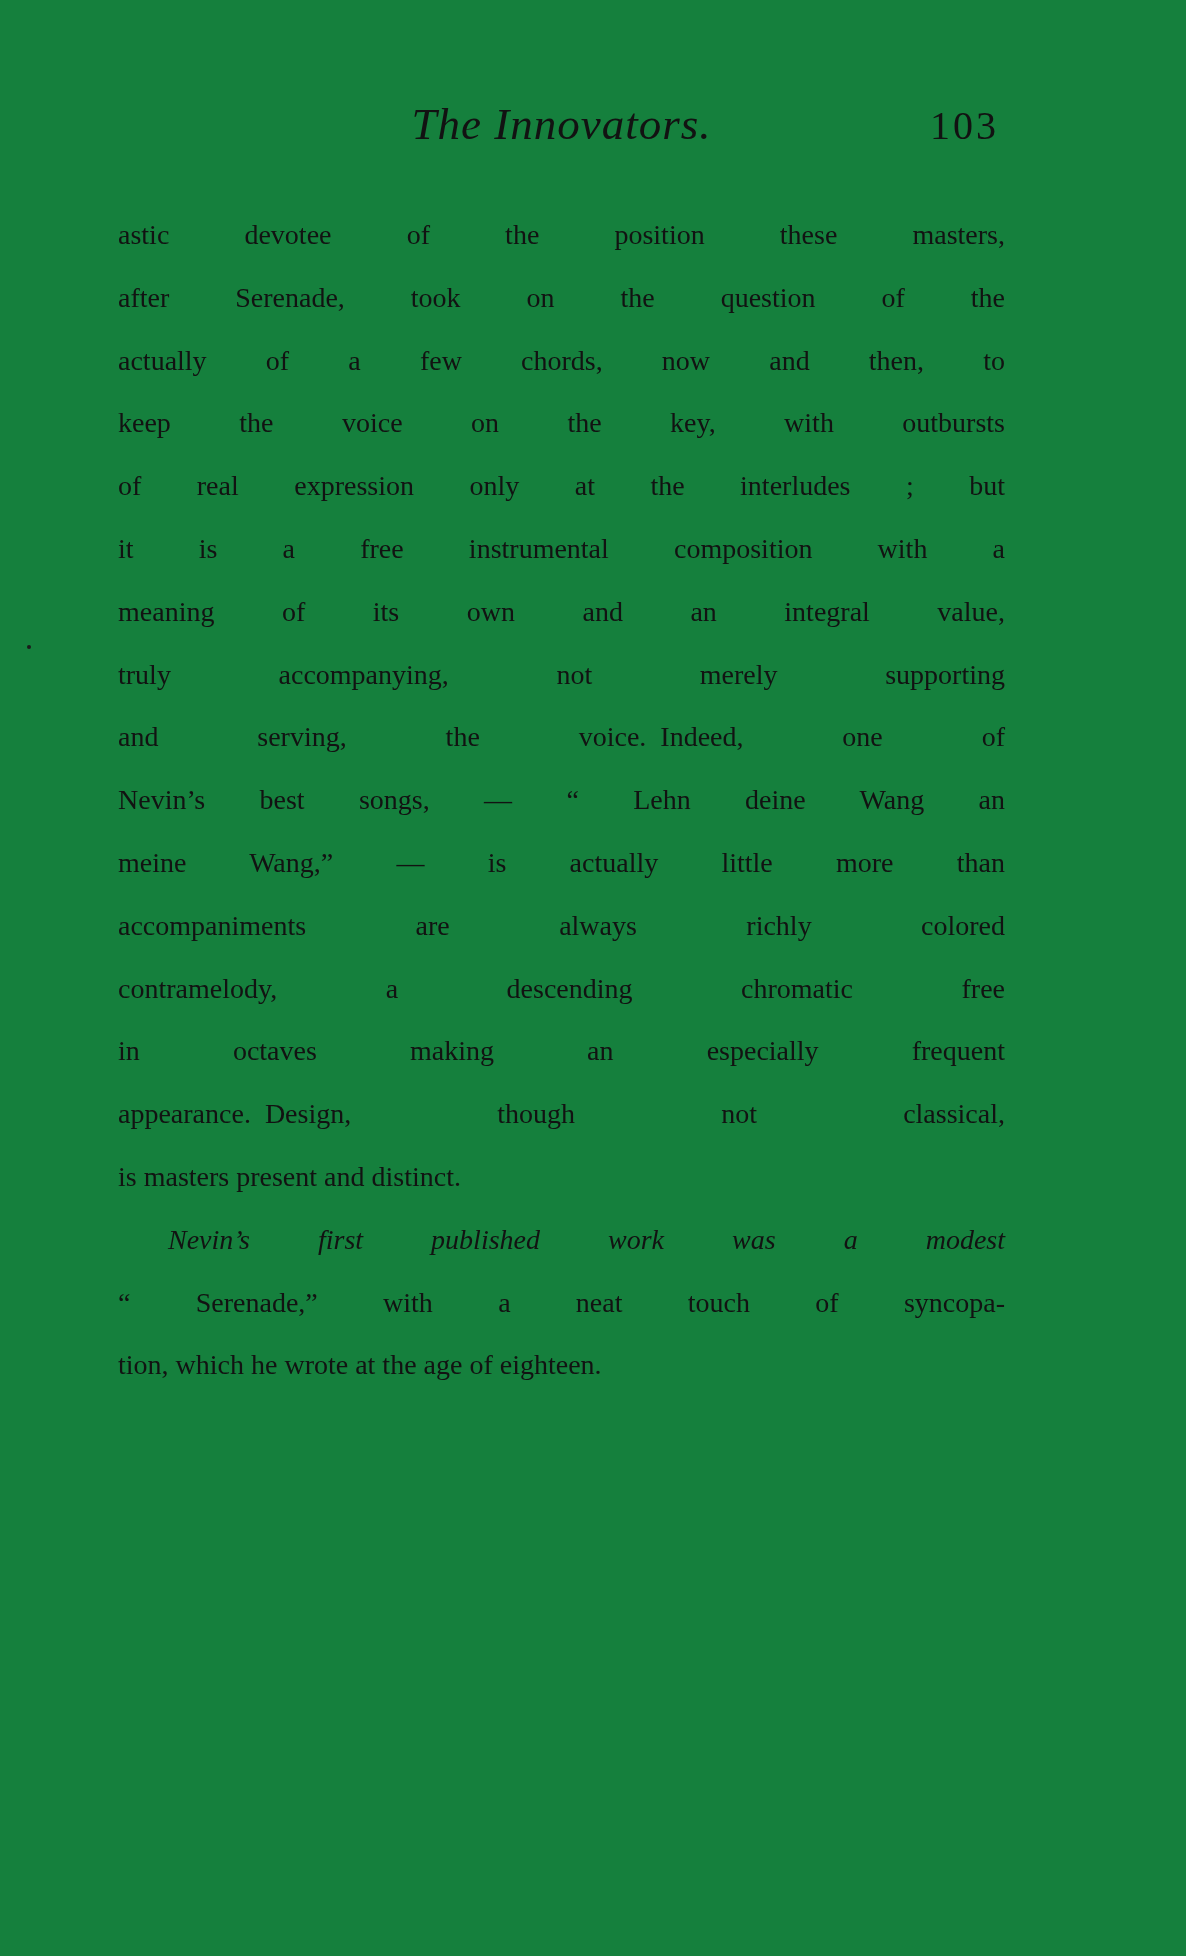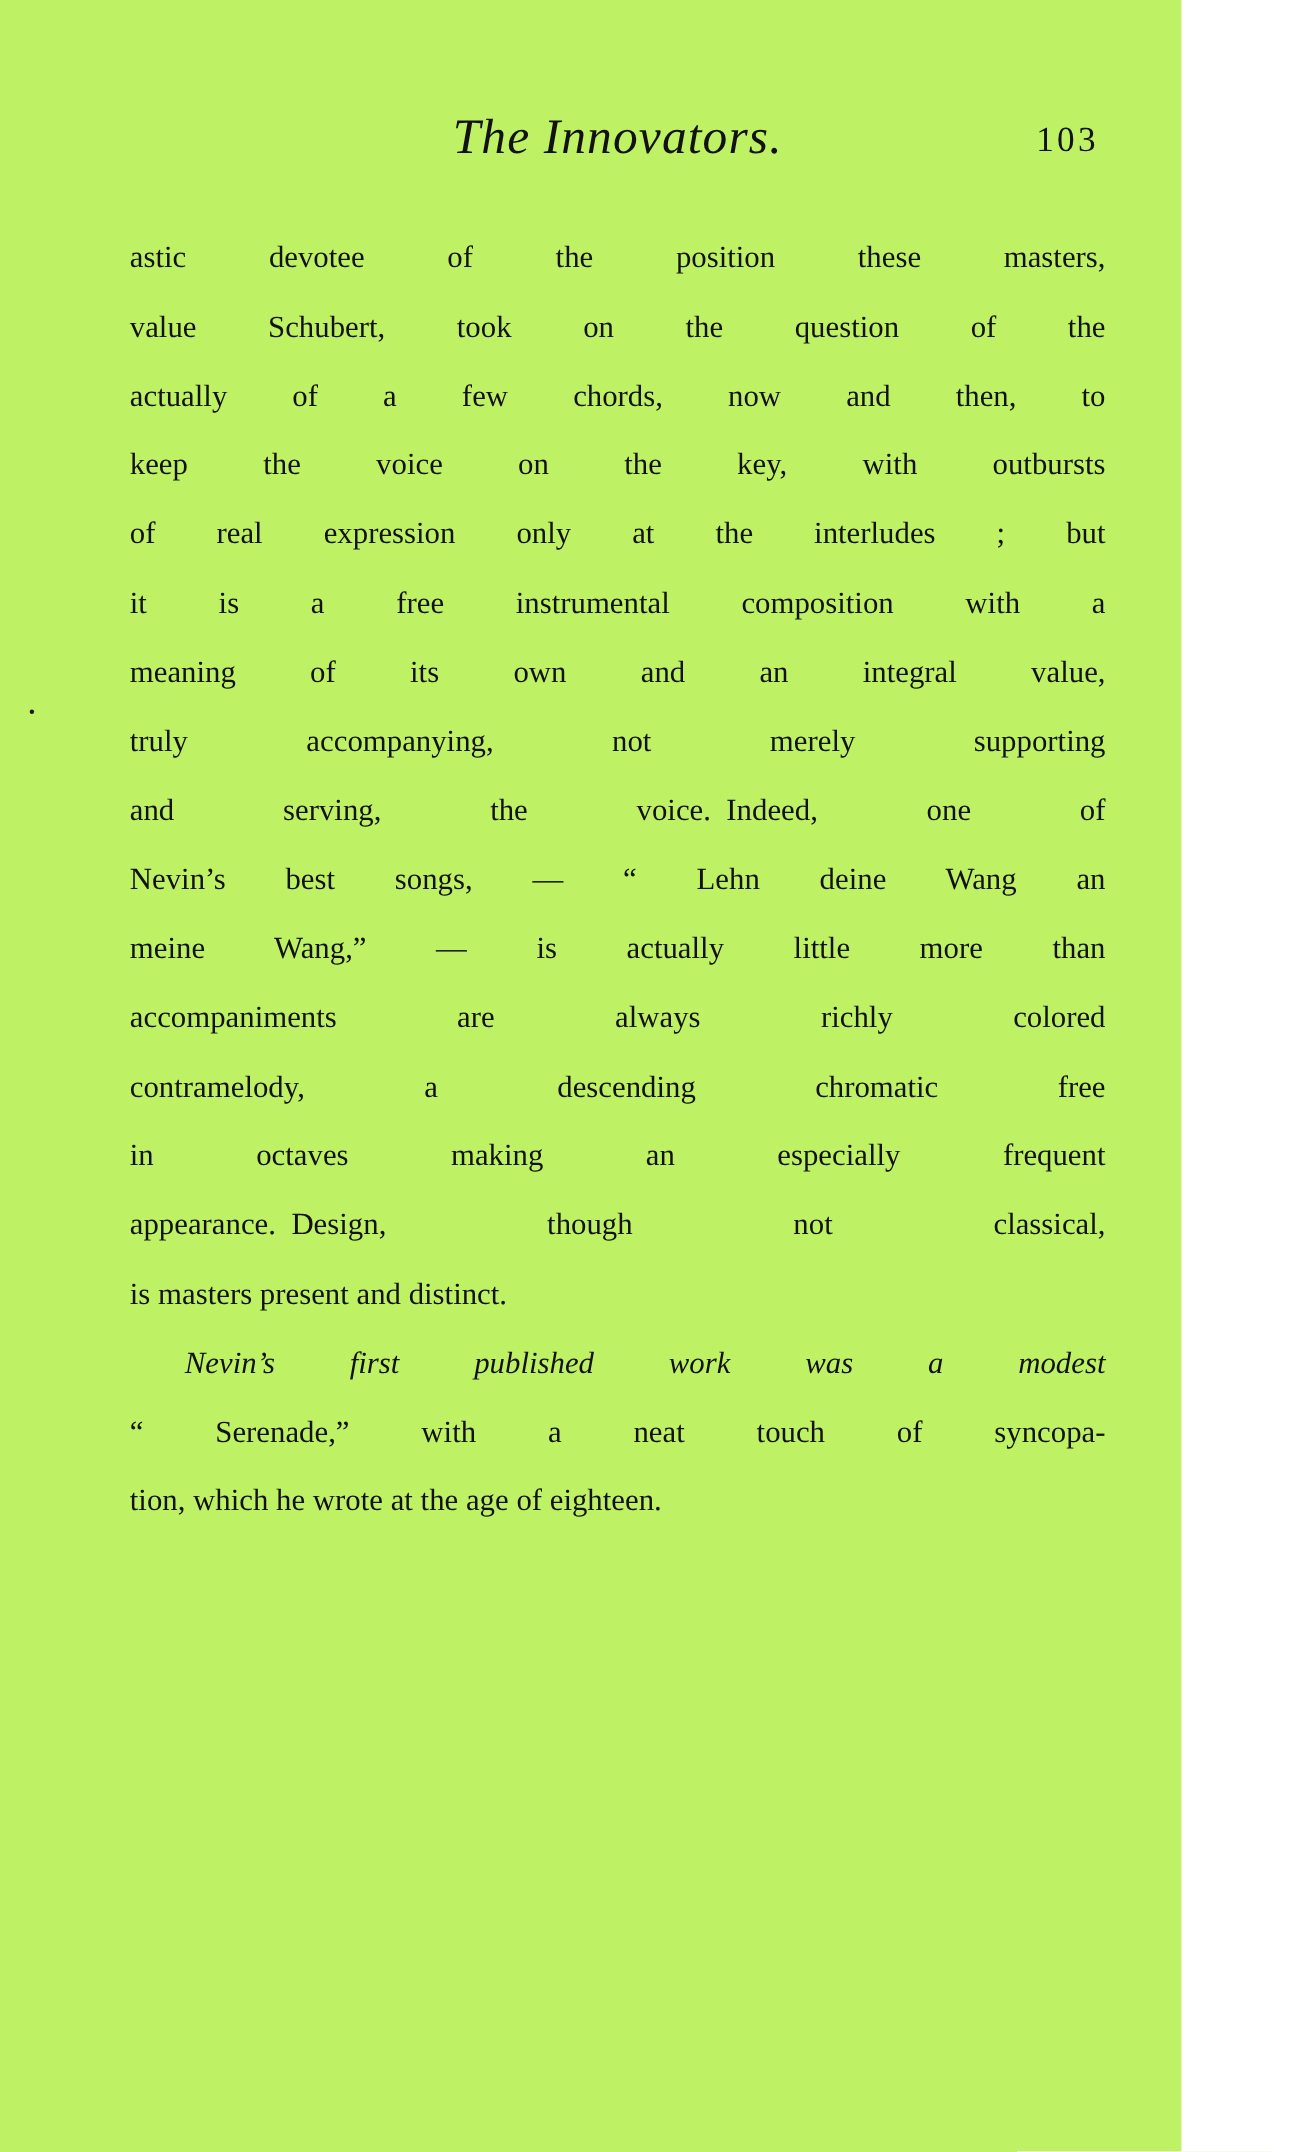--- a/index.html
+++ b/index.html
@@ -2,23 +2,23 @@
 <html><head>
 <meta charset="utf-8">
 <style>
   html, body {
     margin: 0;
     padding: 0;
     background: #ffffff;
   }
   .page {
     position: relative;
-    width: 1074px;
+    width: 1186px;
     height: 1956px;
-    background: #bef264;
+    background: #15803d;
     font-family: "Liberation Serif", "DejaVu Serif", serif;
     color: #121212;
     overflow: hidden;
   }
   .header {
     position: absolute;
     left: 118px;
     top: 96px;
     width: 887px;
     height: 60px;
@@ -28,21 +28,21 @@
     text-align: center;
     font-style: italic;
     font-size: 45px;
     letter-spacing: 1px;
     line-height: 56px;
   }
   .page-number {
     position: absolute;
     right: 6px;
     top: 6px;
-    font-size: 32px;
+    font-size: 40px;
     letter-spacing: 3px;
     font-feature-settings: "onum";
     line-height: 48px;
   }
   .textblock {
     position: absolute;
     left: 118px;
     top: 184px;
     width: 887px;
     font-size: 28px;
@@ -77,21 +77,21 @@
 
 <div class="page">
 
   <div class="header">
     <span class="running-title">The Innovators.</span>
     <span class="page-number">103</span>
   </div>
 
   <div class="textblock">
     <div class="pline">astic devotee of the position these masters,</div>
-    <div class="pline">value Schubert, took on the question of the</div>
+    <div class="pline">after Serenade, took on the question of the</div>
     <div class="pline">actually of a few chords, now and then, to</div>
     <div class="pline">keep the voice on the key, with outbursts</div>
     <div class="pline">of real expression only at the interludes ; but</div>
     <div class="pline">it is a free instrumental composition with a</div>
     <div class="pline">meaning of its own and an integral value,</div>
     <div class="pline">truly accompanying, not merely supporting</div>
     <div class="pline">and serving, the voice. Indeed, one of</div>
     <div class="pline">Nevin’s best songs, — “ Lehn deine Wang an</div>
     <div class="pline">meine Wang,” — is actually little more than</div>
     <div class="pline">accompaniments are always richly colored</div>

